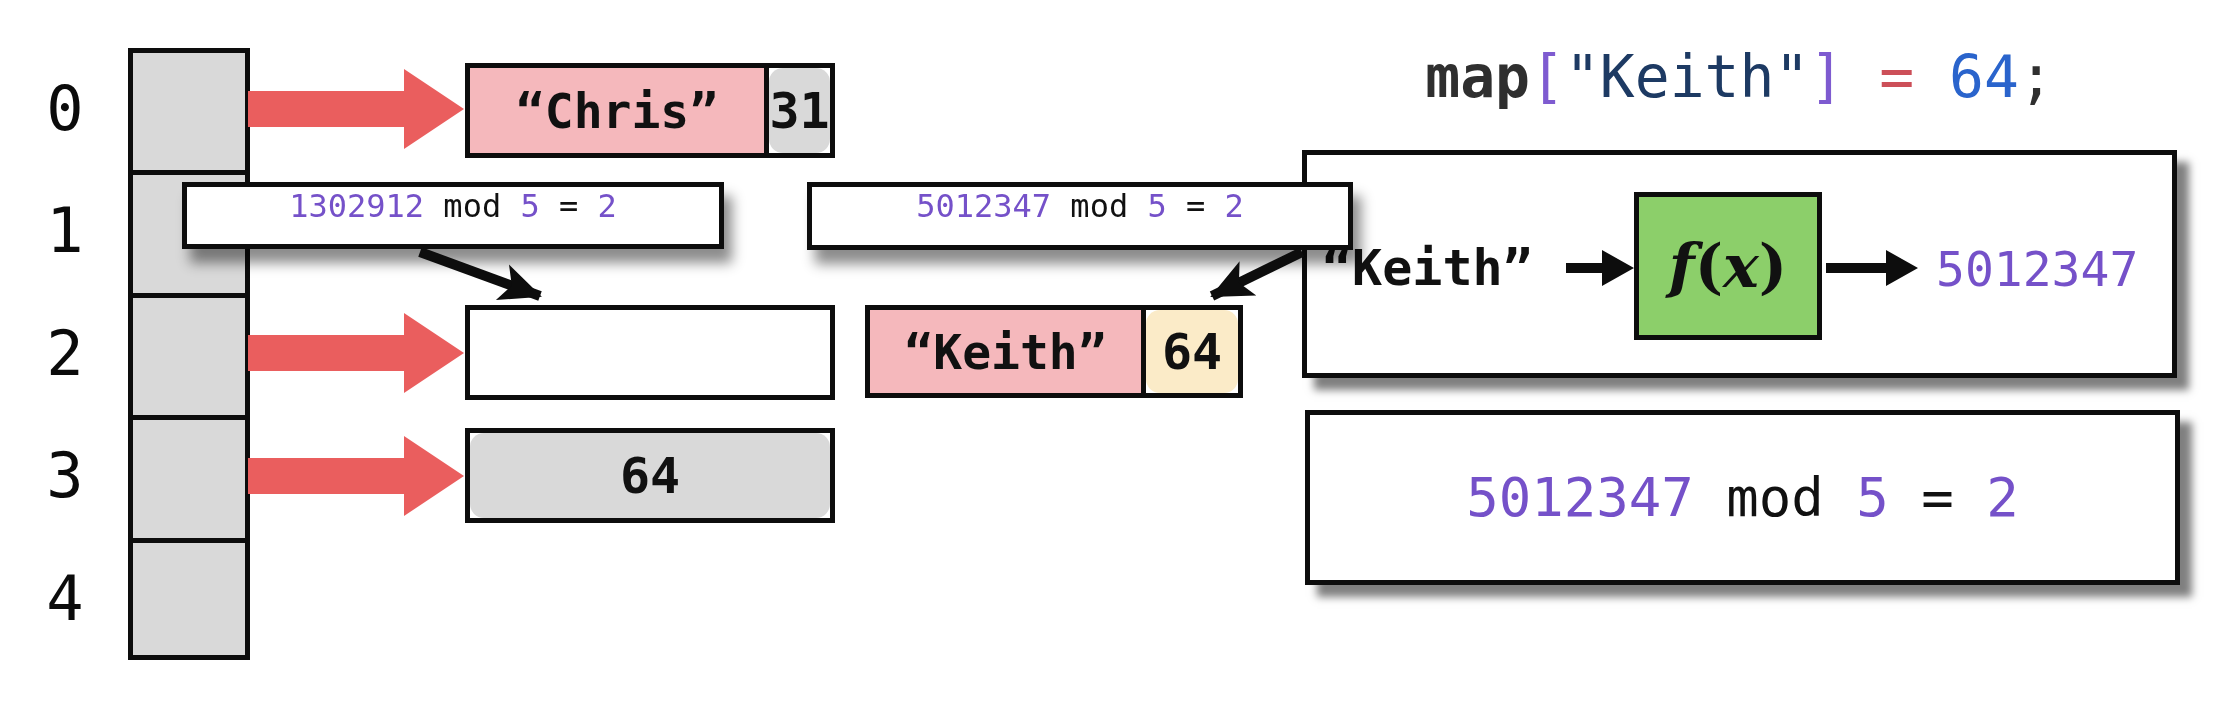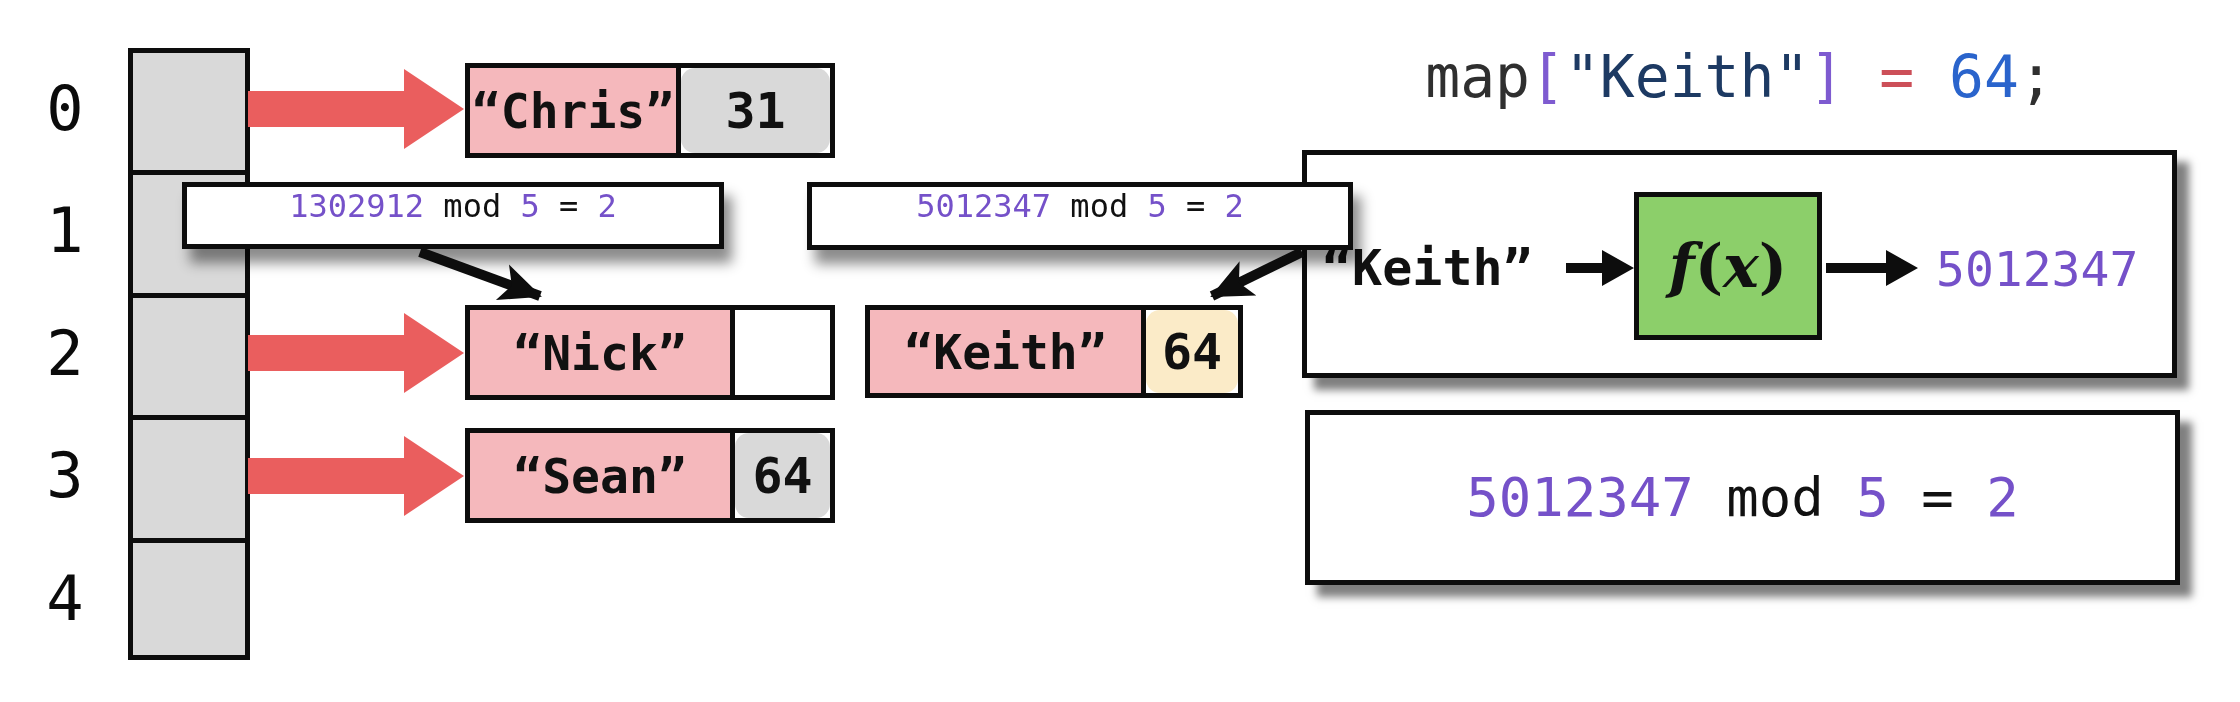--- a/index.html
+++ b/index.html
@@ -33,21 +33,21 @@
   .gap{margin-left:1ch;}
   .purple{color:var(--purple,#7551c9);}
 
   
   .panel{position:absolute;box-sizing:border-box;background:#fff;border:5px solid #0d0d0d;
          box-shadow:12px 12px 8px rgba(0,0,0,.5);}
   .mod-panel{display:flex;align-items:center;justify-content:center;font-size:54px;}
 
   .code-line{position:absolute;left:1302px;top:44px;width:875px;text-align:center;
              font-size:58px;line-height:66px;}
-  .c-obj{color:var(--code-text,#2f2f2f);}
+  .c-obj{color:var(--code-text,#2f2f2f);font-weight:bold;}
   .c-br{color:var(--code-bracket,#7e5bd0);}
   .c-str{color:var(--code-string,#1d3a63);}
   .c-eq{color:var(--code-equals,#cc4f58);margin:0 1ch;}
   .c-num{color:var(--code-number,#2a64cc);}
   .c-semi{color:var(--code-text,#2f2f2f);}
 
   .fx-input{position:absolute;left:1322px;top:241px;height:54px;line-height:54px;
             font-weight:bold;font-size:50px;}
   .fx-output{position:absolute;left:1936px;top:243px;height:52px;line-height:52px;
              font-size:48px;color:var(--purple,#7551c9);}
@@ -75,28 +75,26 @@
     <div class="sep" style="top:485px"></div>
   </div>
 
   <svg class="overlay">
     <polygon points="248,91 404,91 404,69 464,109 404,149 404,127 248,127" style="fill:var(--red,#ea5e5e)"></polygon>
     <polygon points="248,335 404,335 404,313 464,353 404,393 404,371 248,371" style="fill:var(--red,#ea5e5e)"></polygon>
     <polygon points="248,458 404,458 404,436 464,476 404,516 404,494 248,494" style="fill:var(--red,#ea5e5e)"></polygon>
   </svg>
 
   <div class="kv" style="left:465px;top:63px;width:370px;height:95px">
-    <div class="key" style="width:211px">“Chris”</div>
+    <div class="key" style="width:299px">“Chris”</div>
     <div class="val">31</div>
   </div>
   <div class="kv" style="left:465px;top:305px;width:370px;height:95px">
-    <div class="key" style="width:265px">“Nick”</div>
   </div>
   <div class="kv" style="left:465px;top:428px;width:370px;height:95px">
-    <div class="key" style="width:265px">“Sean”</div>
     <div class="val">64</div>
   </div>
   <div class="kv" style="left:865px;top:305px;width:378px;height:93px">
     <div class="key" style="width:276px">“Keith”</div>
     <div class="val cream">64</div>
   </div>
 
   <div class="code-line">
     <span class="c-obj">map</span><span class="c-br">[</span><span class="c-str">"Keith"</span><span class="c-br">]</span><span class="c-eq">=</span><span class="c-num">64</span><span class="c-semi">;</span>
   </div>

